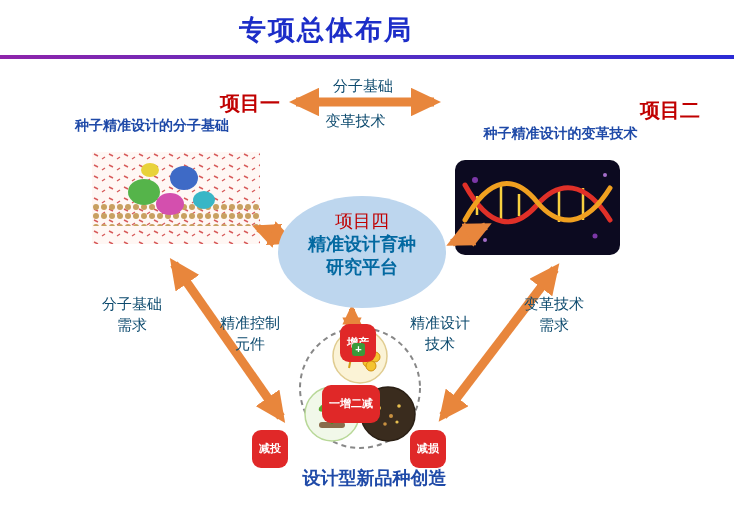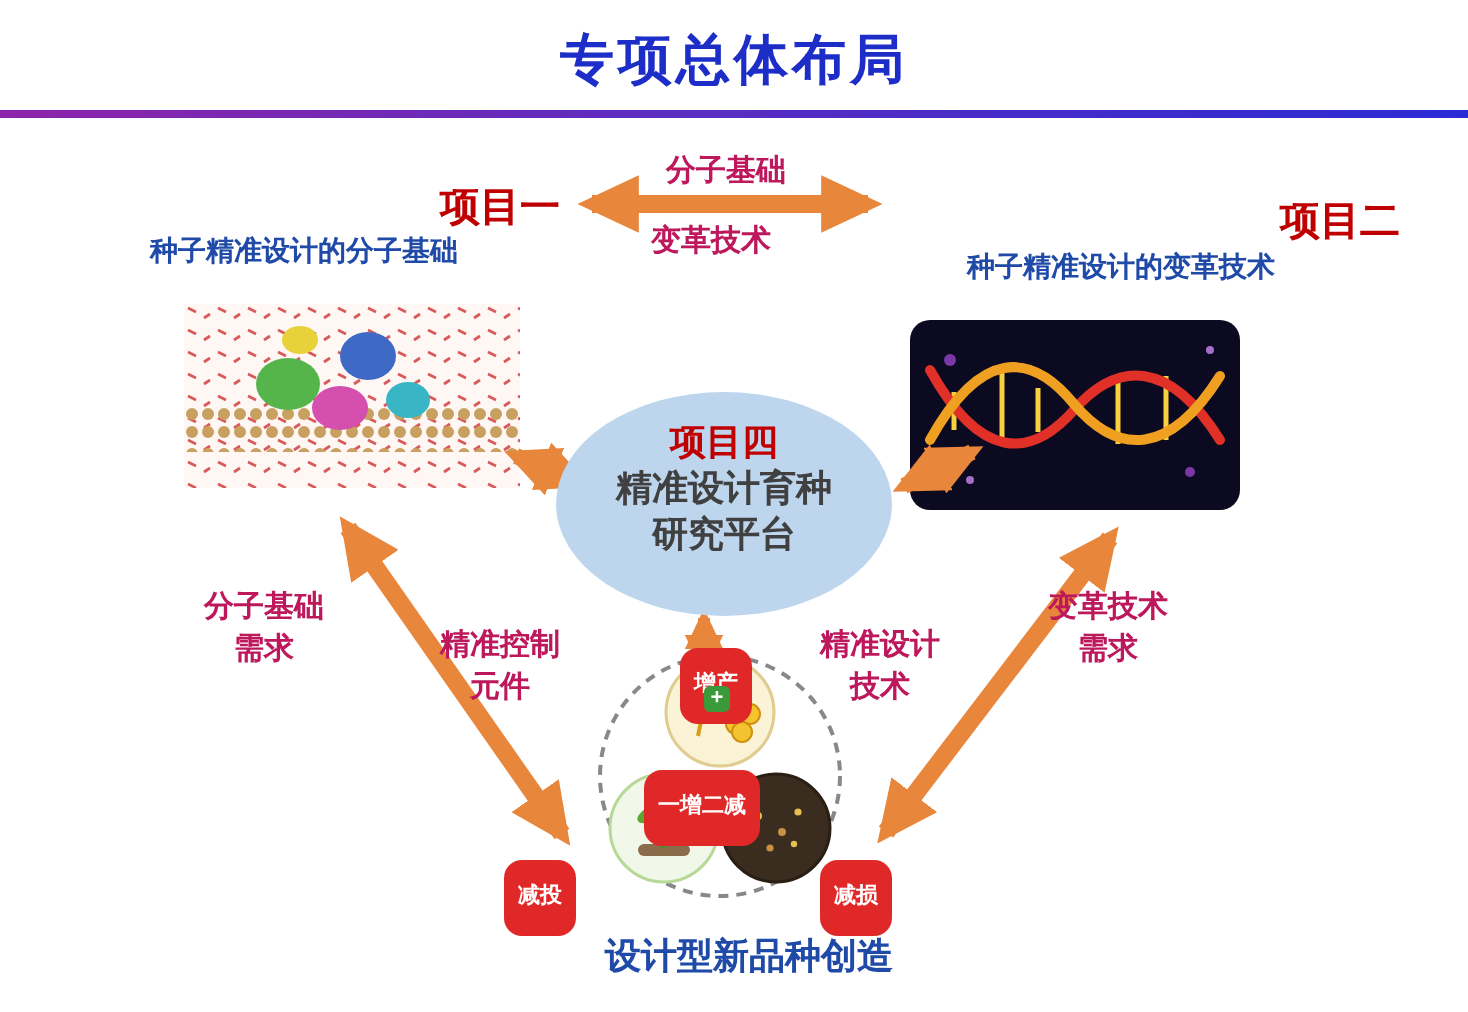--- a/index.html
+++ b/index.html
@@ -2,47 +2,47 @@
 <html><head>
 <meta charset="utf-8">
 <style>
   html,body{margin:0;padding:0;background:#fff;}
   .canvas{
     position:relative;width:734px;height:506px;background:#ffffff;
     font-family:"Liberation Sans","DejaVu Sans",sans-serif;overflow:hidden;
   }
   .title{
     position:absolute;left:0;top:12px;width:652px;text-align:center;
-    font-size:27px;font-weight:bold;color:#1C2DC8;letter-spacing:2px;z-index:4;margin-left:41px;
+    font-size:27px;font-weight:bold;color:#1C2DC8;letter-spacing:2px;z-index:4;
   }
   .divider{
     position:absolute;left:0;top:55px;width:734px;height:4px;
     background:linear-gradient(90deg,#8E24AA 0%,#5C2DC0 45%,#2B2BD5 100%);z-index:4;
   }
   .ptitle{position:absolute;text-align:right;font-size:20px;font-weight:bold;color:#C00000;z-index:4;white-space:nowrap;}
   .psub{position:absolute;text-align:center;font-size:14px;font-weight:bold;color:#1F4AA8;z-index:4;white-space:nowrap;}
-  .lbl{position:absolute;text-align:center;font-size:15px;font-weight:bold;color:#be185d;line-height:1.4;z-index:4;}
+  .lbl{position:absolute;text-align:center;font-size:15px;font-weight:normal;color:#0c4a6e;line-height:1.4;z-index:4;}
   .t-p1{left:20px;top:90px;width:260px}
   .s-p1{left:8px;top:117px;width:288px}
   .t-p2{left:430px;top:97px;width:270px}
   .s-p2{left:413px;top:125px;width:295px}
   .t-p3{left:252px;top:441px;width:200px}
   .s-p3{left:222px;top:466px;width:305px;font-size:18px}
   .top-l1{left:288px;top:75px;width:150px}
   .top-l2{left:283px;top:110px;width:145px}
   .lbl-lo{left:62px;top:293px;width:140px}
   .lbl-li{left:186px;top:312px;width:128px}
   .lbl-ri{left:376px;top:312px;width:128px}
   .lbl-ro{left:488px;top:293px;width:132px}
   .ellipse{
     position:absolute;left:278px;top:196px;width:168px;height:112px;
     background:#BDD6EE;border-radius:50%;text-align:center;z-index:3;
   }
-  .e-title{margin-top:13px;font-size:18px;font-weight:bold;color:#C00000;}
-  .e-line{font-size:18px;font-weight:bold;color:#404040;line-height:1.25;}
+  .e-title{margin-top:13px;font-size:18px;font-weight:normal;color:#C00000;}
+  .e-line{font-size:18px;font-weight:bold;color:#0369a1;line-height:1.25;}
   .arrows{position:absolute;left:0;top:0;width:734px;height:506px;z-index:2;pointer-events:none;}
   .img{position:absolute;z-index:1;}
   .img1{left:92px;top:152px}
   .img2{left:455px;top:160px}
   .img3{left:287px;top:320px}
   .badge{
     position:absolute;background:#E02828;color:#fff;font-size:11px;font-weight:bold;
     padding:12px 7px;border-radius:9px;line-height:1.25;white-space:nowrap;z-index:5;
   }
   .badge-top{left:340px;top:324px}

